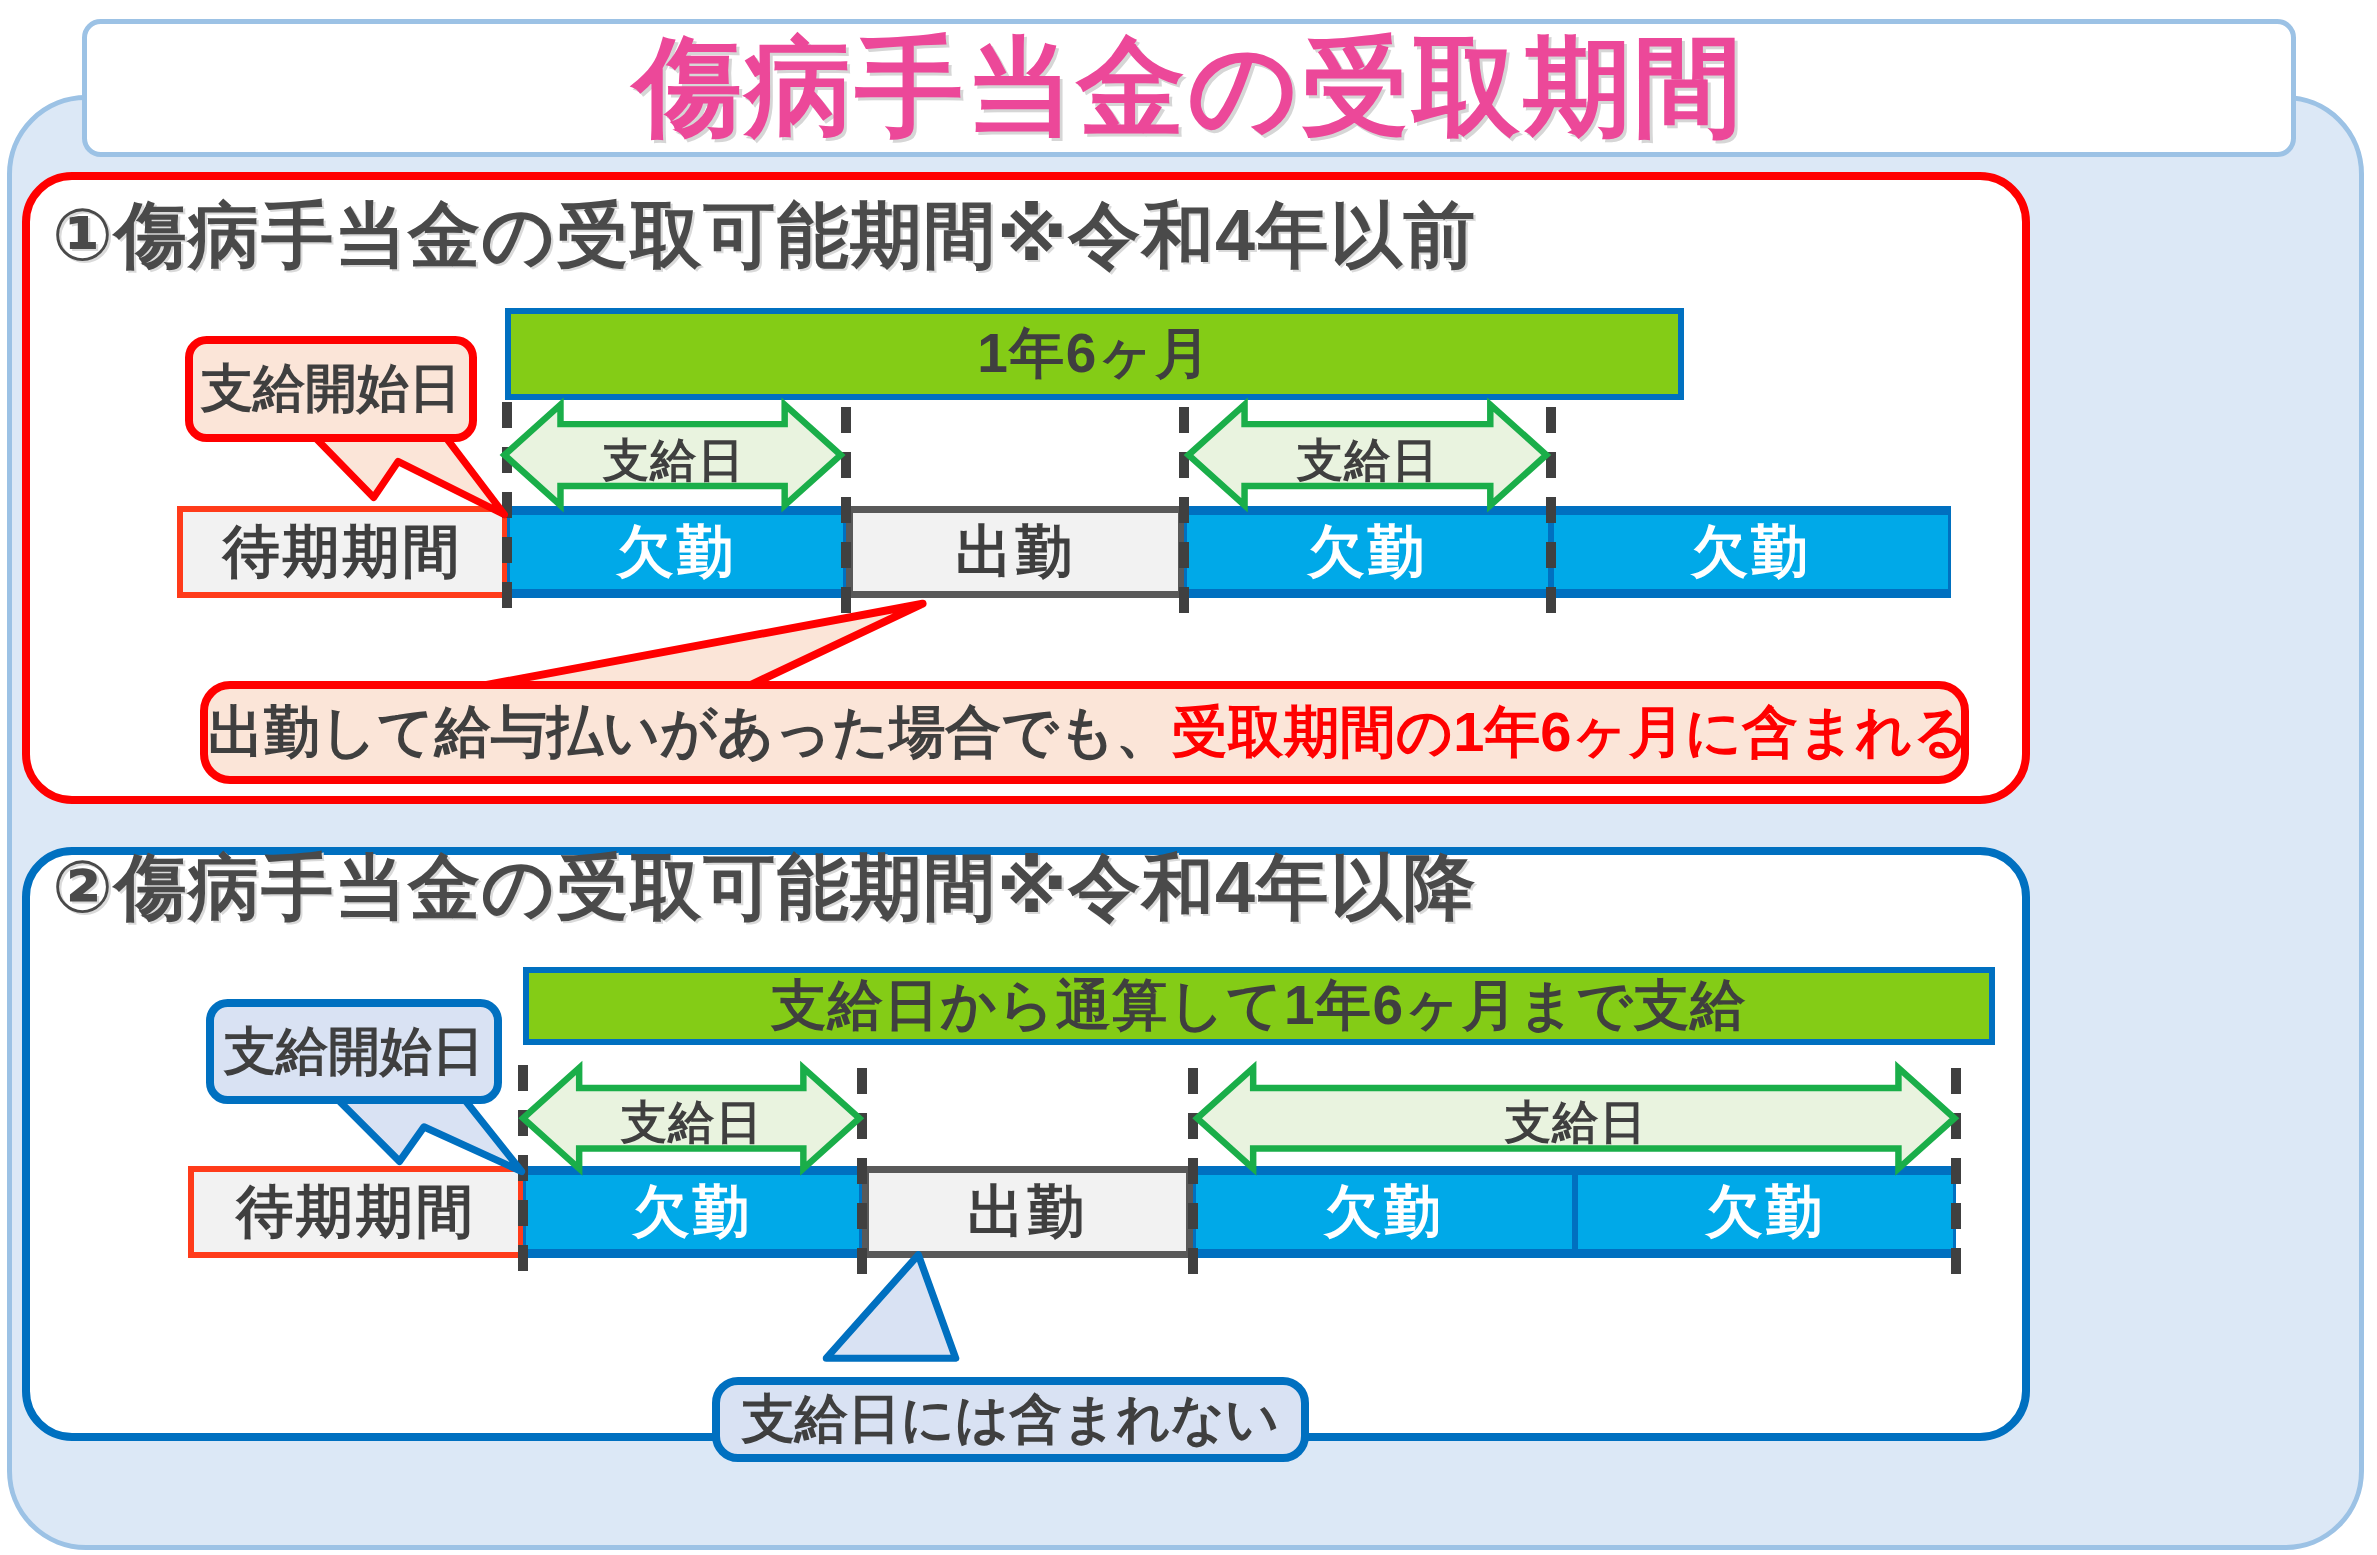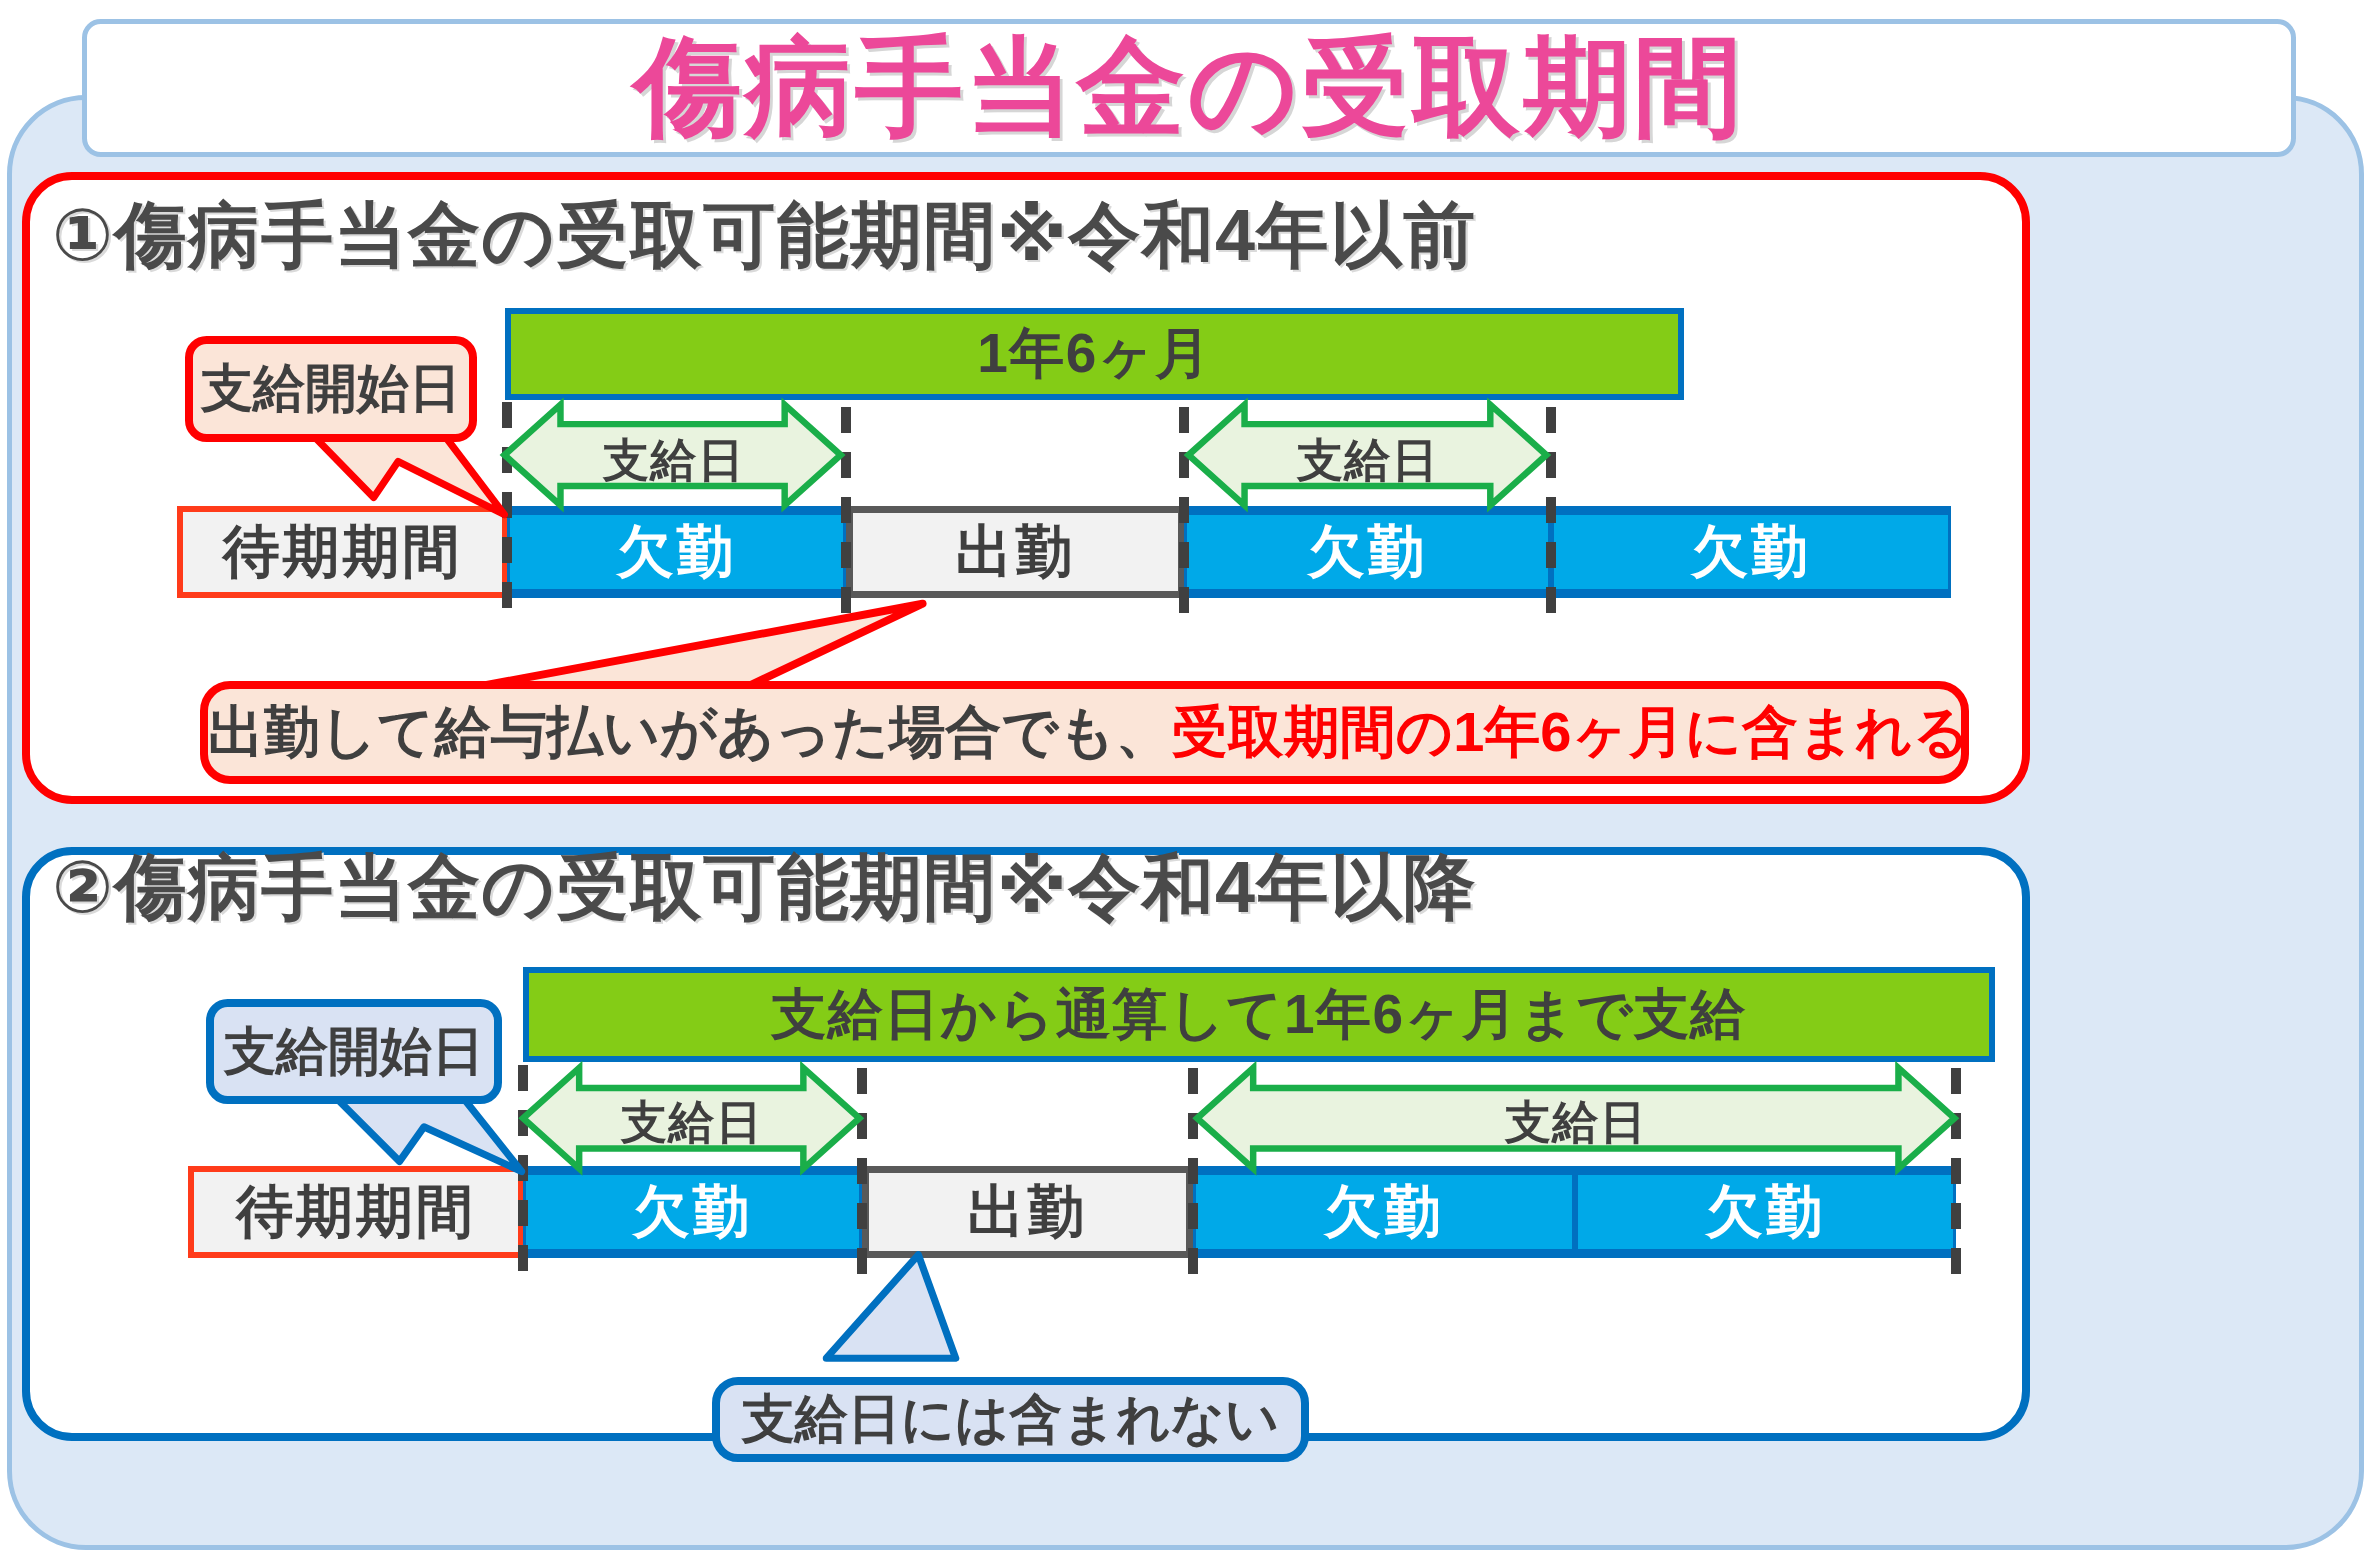--- a/index.html
+++ b/index.html
@@ -71,21 +71,21 @@
 </div>
 
 <div class="abs flexc callout c-red" style="left:185px;top:336px;width:292px;height:106px;">支給開始日</div>
 
 <div class="abs arrow-label" style="left:566px;top:430px;width:216px;">支給日</div>
 <div class="abs arrow-label" style="left:1260px;top:430px;width:216px;">支給日</div>
 
 <div class="abs panel2"></div>
 <div class="abs heading" style="left:52px;top:840px;">②傷病手当金の受取可能期間※令和4年以降</div>
 
-<div class="abs flexc durbar" style="left:523px;top:967px;width:1472px;height:95px;">支給日から通算して1年6ヶ月まで支給</div>
+<div class="abs flexc durbar" style="left:523px;top:967px;width:1472px;height:78px;">支給日から通算して1年6ヶ月まで支給</div>
 
 <div class="abs dash" style="left:518px;top:1065px;height:216px;"></div>
 <div class="abs dash" style="left:857px;top:1068px;height:213px;"></div>
 <div class="abs dash" style="left:1188px;top:1068px;height:213px;"></div>
 <div class="abs dash" style="left:1951px;top:1068px;height:216px;"></div>
 
 <div class="abs flexc blk b-wait" style="left:188px;top:1166px;width:336px;height:92px;">待期期間</div>
 <div class="abs flexc blk b-absent" style="left:523px;top:1166px;width:339px;height:92px;">欠勤</div>
 <div class="abs flexc blk b-work" style="left:862px;top:1166px;width:331px;height:92px;">出勤</div>
 <div class="abs flexc blk b-absent" style="left:1193px;top:1166px;width:382px;height:92px;">欠勤</div>

